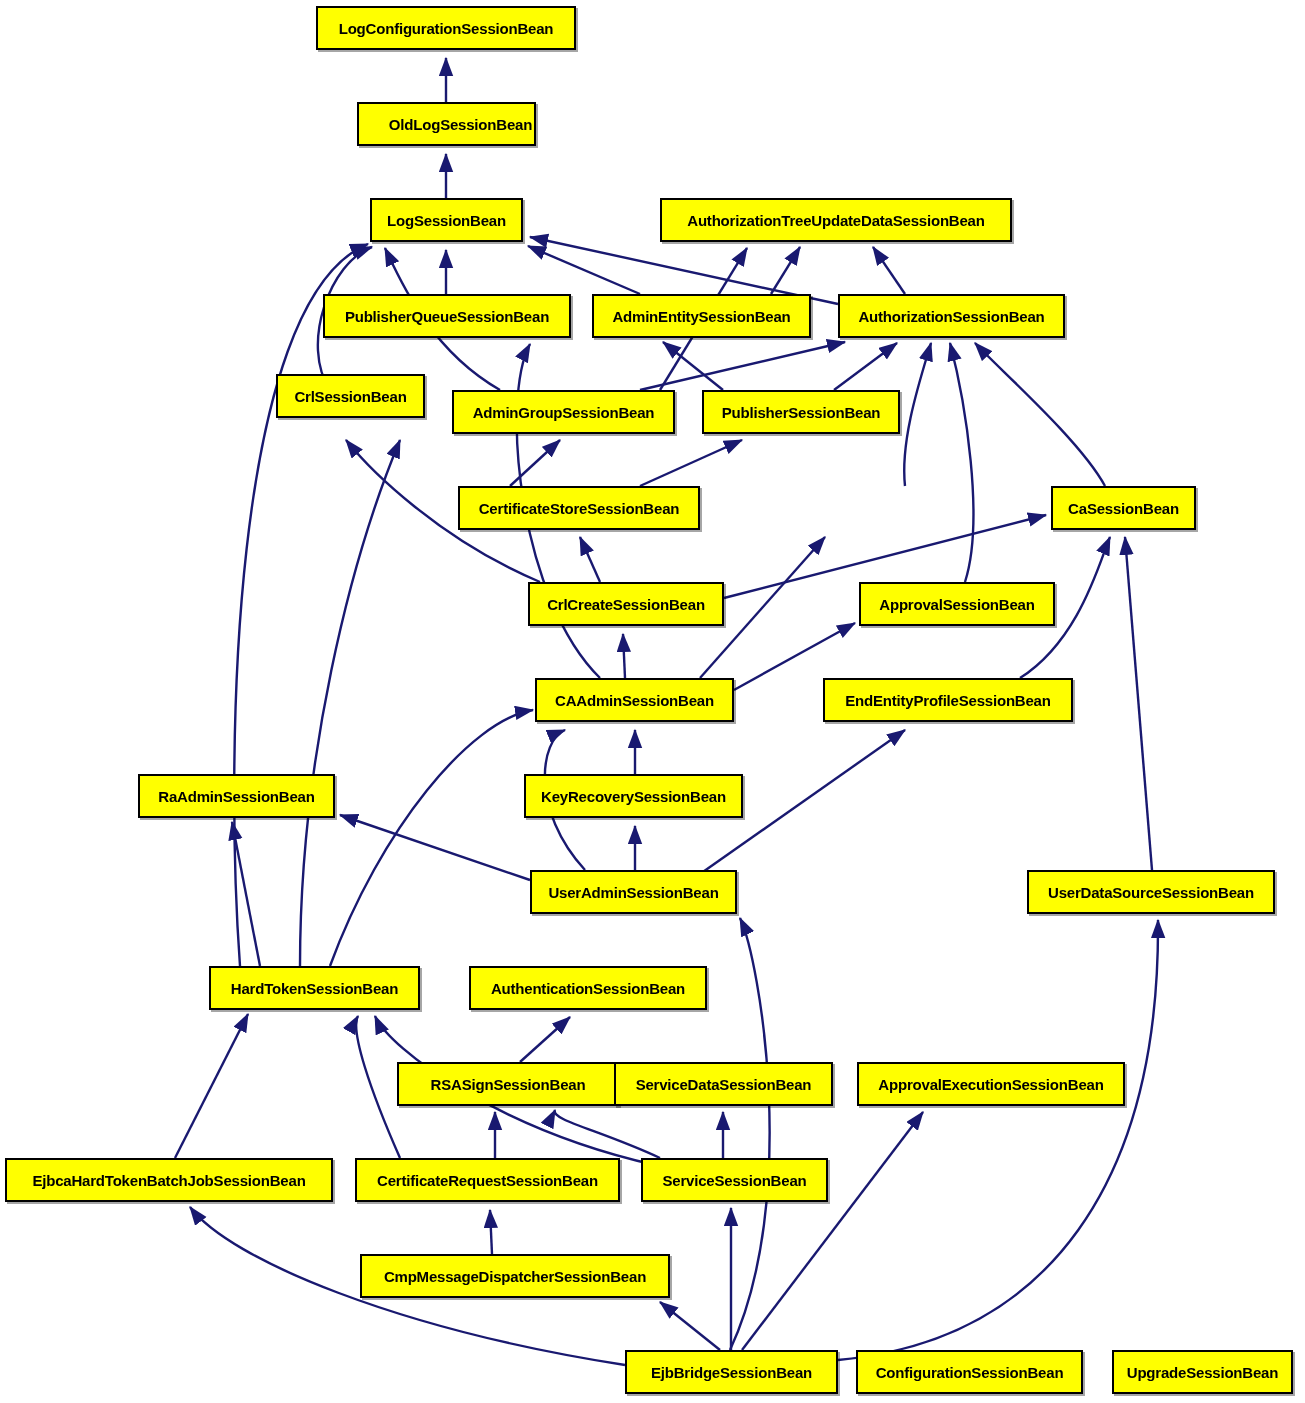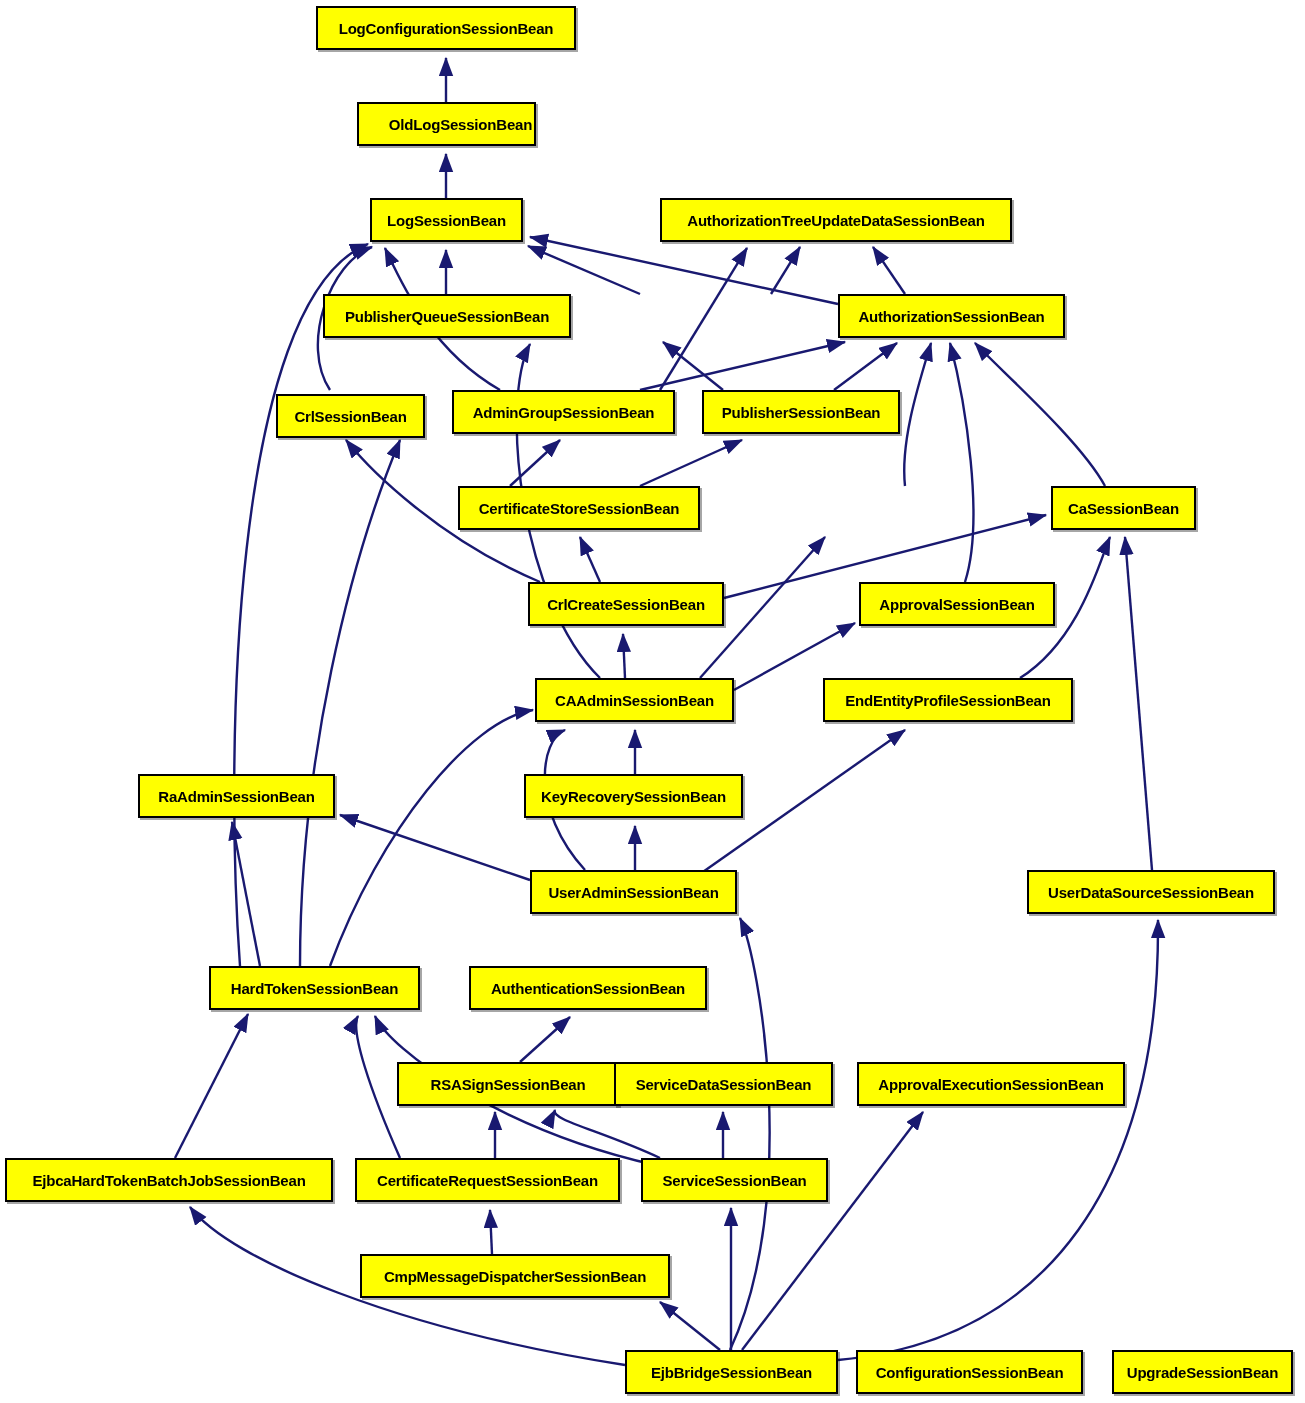--- a/index.html
+++ b/index.html
@@ -123,24 +123,27 @@
       </div>
       <div class="node" style="left: 370px; top: 198px; width: 153px; height: 44px; background: rgb(255, 255, 0); border-color: rgb(0, 0, 0);">
         <span class="node-label">LogSessionBean</span>
       </div>
       <div class="node" style="left: 660px; top: 198px; width: 352px; height: 44px; background: rgb(255, 255, 0); border-color: rgb(0, 0, 0);">
         <span class="node-label">AuthorizationTreeUpdateDataSessionBean</span>
       </div>
       <div class="node" style="left: 323px; top: 294px; width: 248px; height: 44px; background: rgb(255, 255, 0); border-color: rgb(0, 0, 0);">
         <span class="node-label">PublisherQueueSessionBean</span>
       </div>
+      <div class="node" style="left: 592px; top: 294px; width: 219px; height: 44px; background: rgb(255, 255, 0); border-color: rgb(0, 0, 0);">
+        <span class="node-label">AdminEntitySessionBean</span>
+      </div>
       <div class="node" style="left: 838px; top: 294px; width: 227px; height: 44px; background: rgb(255, 255, 0); border-color: rgb(0, 0, 0);">
         <span class="node-label">AuthorizationSessionBean</span>
       </div>
-      <div class="node" style="left: 276px; top: 394px; width: 149px; height: 44px; background: rgb(255, 255, 0); border-color: rgb(0, 0, 0);">
+      <div class="node" style="left: 276px; top: 374px; width: 149px; height: 44px; background: rgb(255, 255, 0); border-color: rgb(0, 0, 0);">
         <span class="node-label">CrlSessionBean</span>
       </div>
       <div class="node" style="left: 452px; top: 390px; width: 223px; height: 44px; background: rgb(255, 255, 0); border-color: rgb(0, 0, 0); justify-content: center;">
         <span class="node-label">AdminGroupSessionBean</span>
       </div>
       <div class="node" style="left: 702px; top: 390px; width: 198px; height: 44px; background: rgb(255, 255, 0); border-color: rgb(0, 0, 0);">
         <span class="node-label">PublisherSessionBean</span>
       </div>
       <div class="node" style="left: 458px; top: 486px; width: 242px; height: 44px; background: rgb(255, 255, 0); border-color: rgb(0, 0, 0);">
         <span class="node-label">CertificateStoreSessionBean</span>

